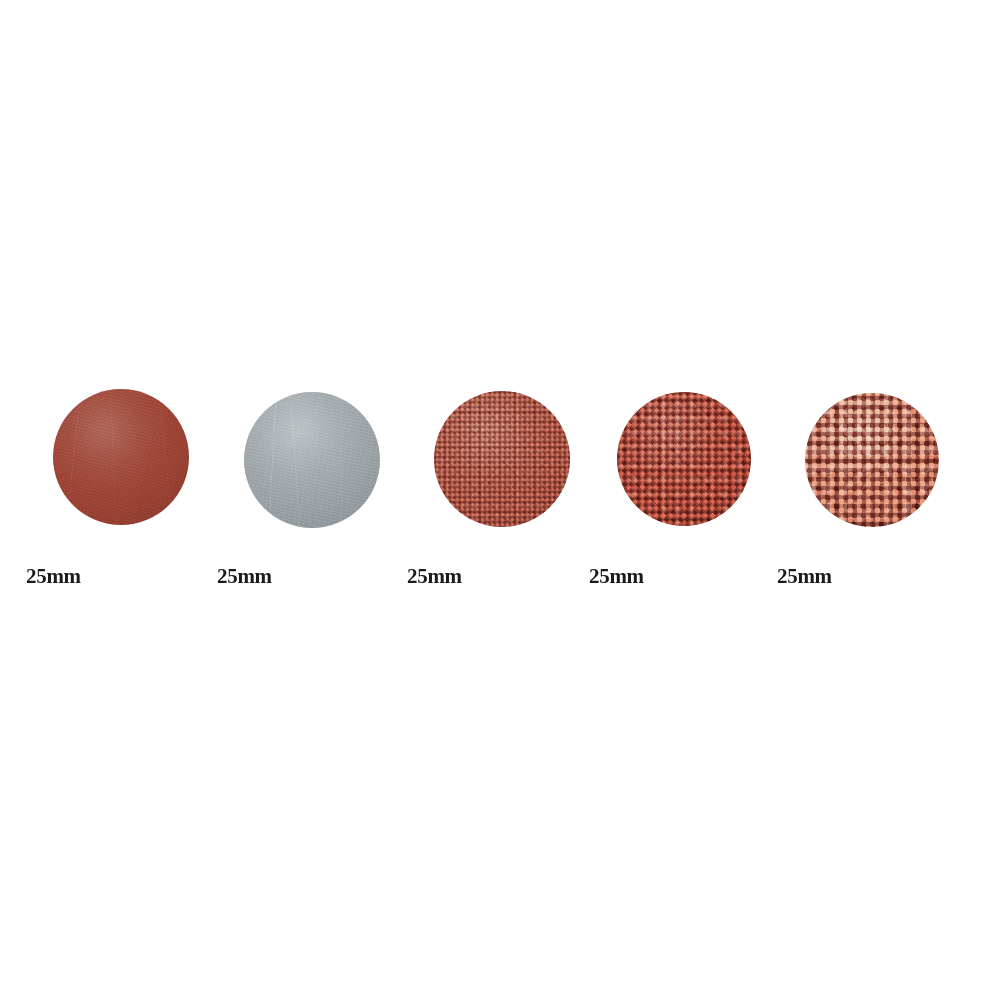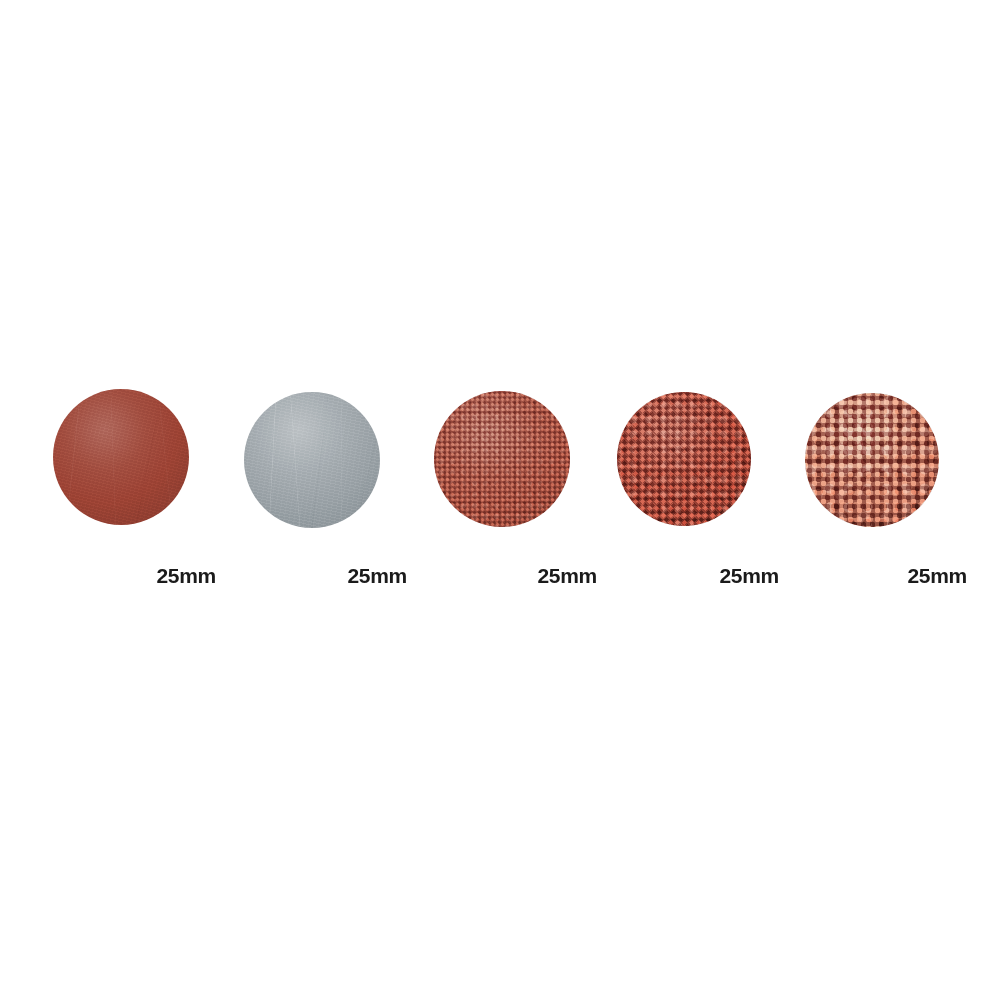--- a/index.html
+++ b/index.html
@@ -228,26 +228,26 @@
     background-size: 16px 16px, 19px 19px, 23px 23px;
     background-position: 3px 7px, 9px 4px, 14px 11px;
   }
   .tex-coarsest .scratch {
     opacity: .22;
     background-image:
       linear-gradient(92deg, transparent 0 48%, rgba(255,255,255,.22) 48.4%, transparent 49%);
   }
 
   .disc-label {
-    font-family: Liberation Sans, sans-serif;
+    font-family: Liberation Serif, serif;
     font-weight: bold;
     font-size: 21px;
     letter-spacing: -0.3px;
     color: #1b1b1b;
-    text-align: right;
+    text-align: left;
     white-space: nowrap;
   }
 </style>
 </head>
 <body>
 
 <div id="product-sheet">
   <div class="disc-row">
 
     <div class="disc-cell" style="left:26px; top:389px;">

